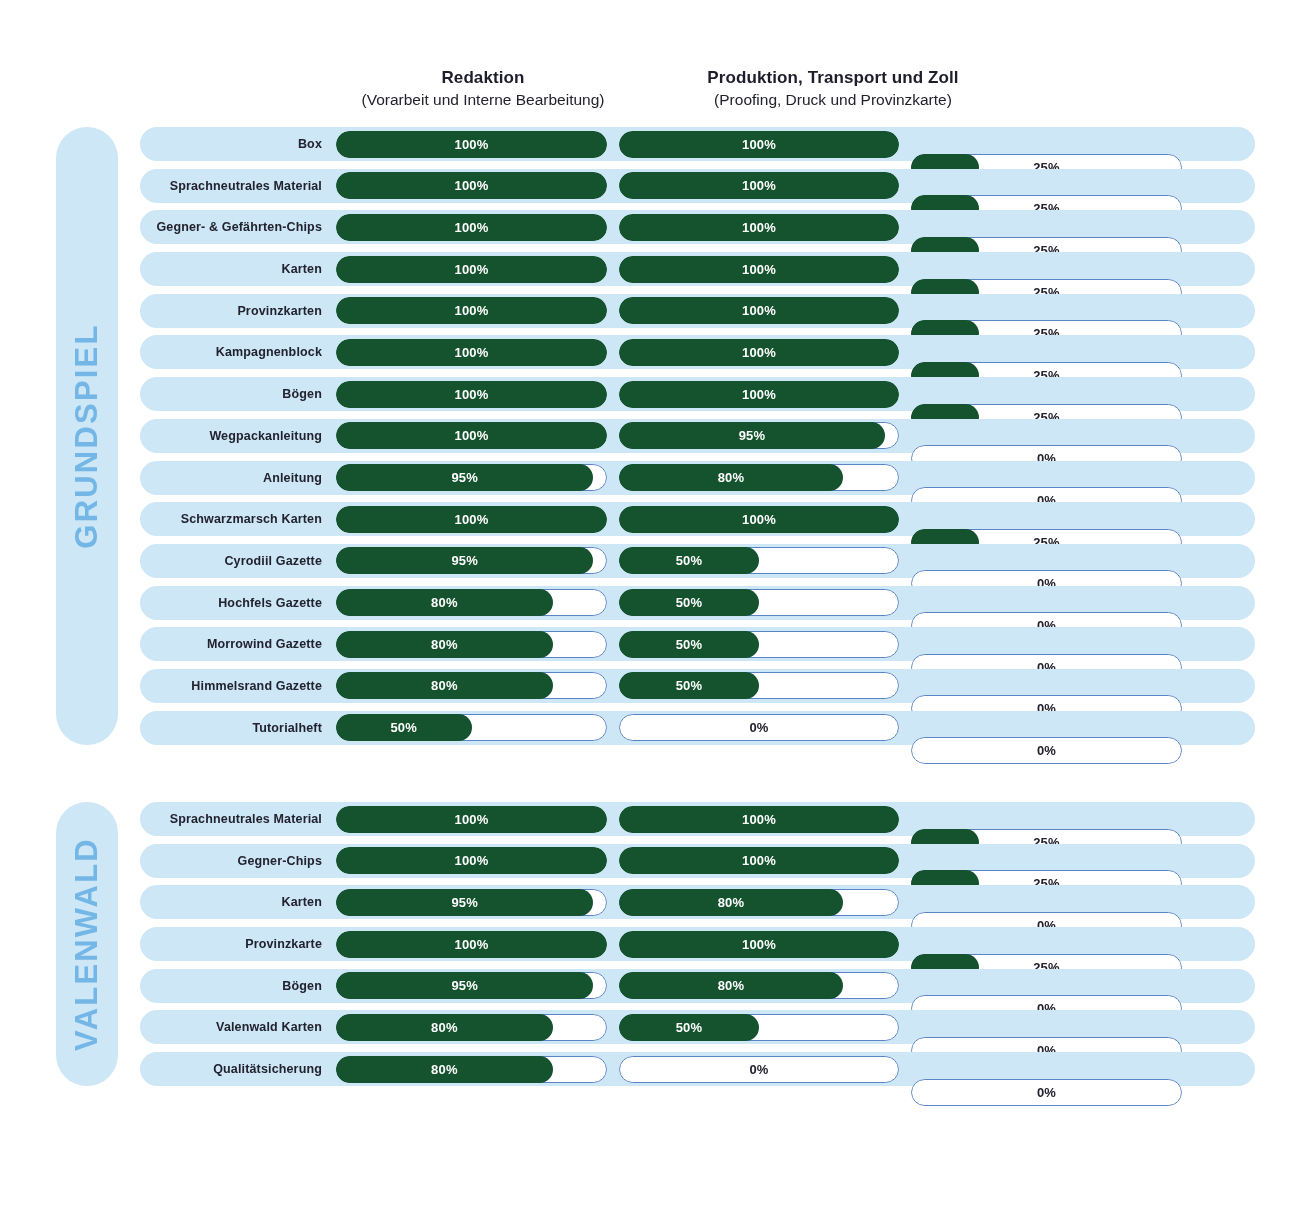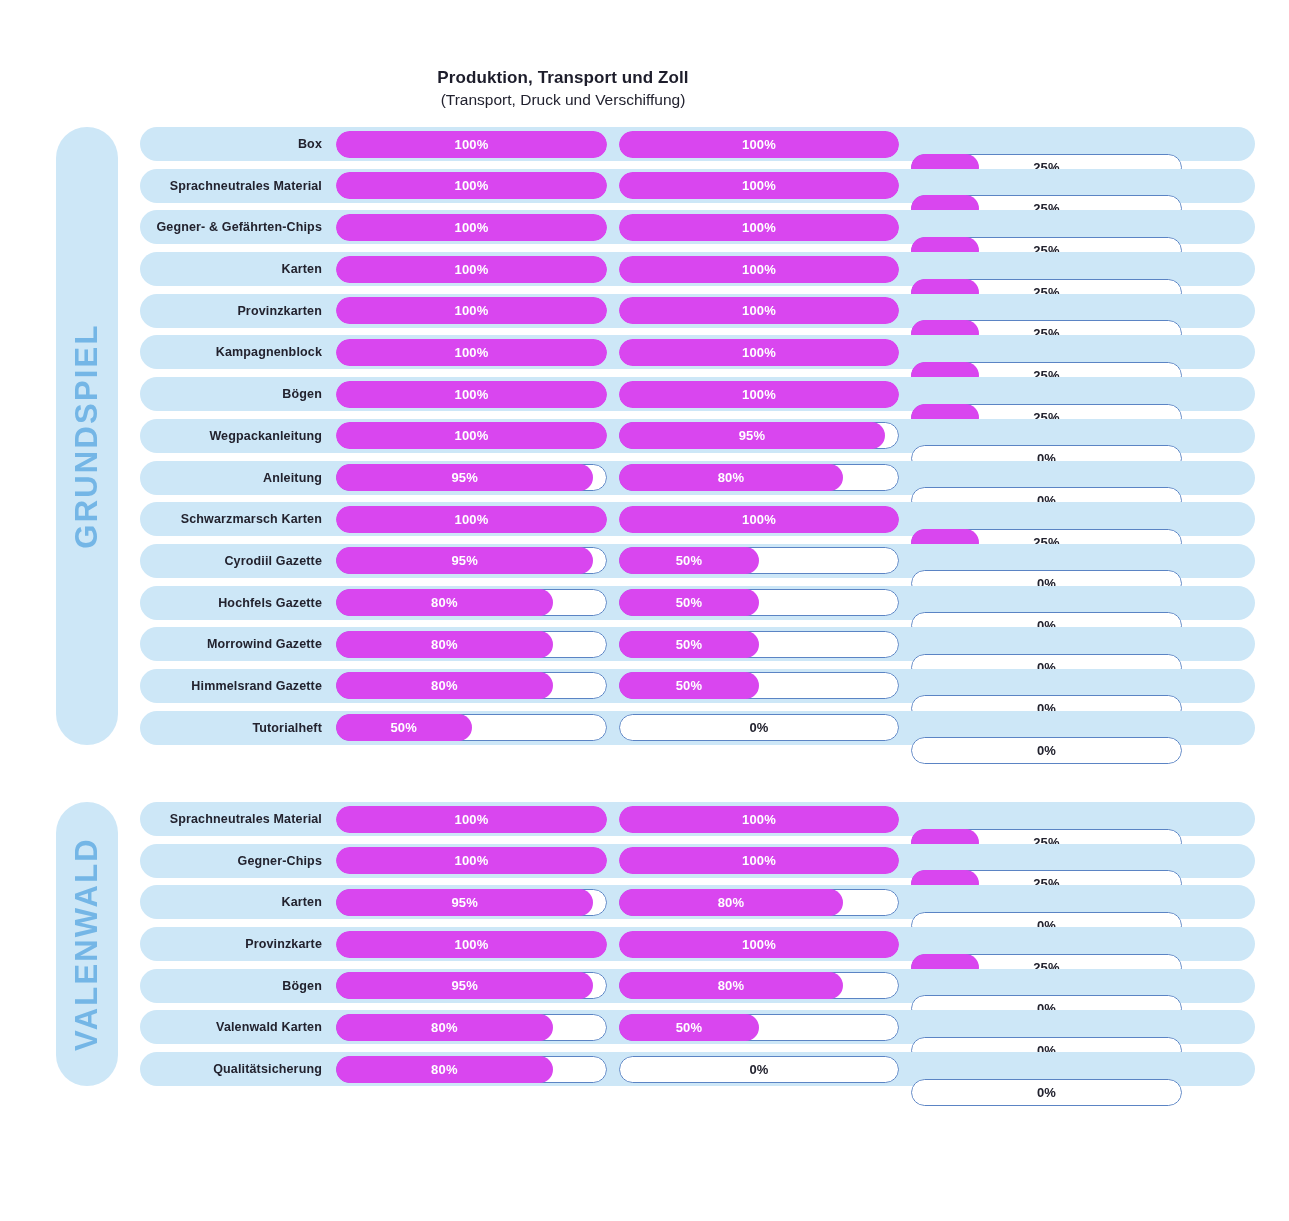--- a/index.html
+++ b/index.html
@@ -114,21 +114,21 @@
     inset: 0;
     background: #ffffff;
     border: 1.4px solid #5b84c4;
     border-radius: 14px;
   }
   .bar.full .track { border-color: transparent; background: transparent; }
 
   .bar .fill {
     position: absolute;
     left: 0; top: 0; bottom: 0;
-    background: #d946ef;
+    background: #14532d;
     border-radius: 14px;
     display: flex;
     align-items: center;
     justify-content: center;
   }
   .bar .fill .pct {
     font-size: 13px;
     font-weight: bold;
     color: #ffffff;
     letter-spacing: .2px;
@@ -144,25 +144,29 @@
     color: #22222e;
     letter-spacing: .2px;
   }
 </style>
 </head>
 <body>
 
 <div id="board">
 
   <div class="headers">
+    <div class="head-col c0">
+      <div class="head-title">Redaktion</div>
+      <div class="head-sub">(Vorarbeit und Interne Bearbeitung)</div>
+    </div>
     <div class="head-col c1"></div>
     <div class="head-col c3"></div>
     <div class="head-col c4">
       <div class="head-title">Produktion, Transport und Zoll</div>
-      <div class="head-sub">(Transport, Druck und Verschiffung)</div>
+      <div class="head-sub">(Proofing, Druck und Provinzkarte)</div>
     </div>
   </div>
 
   <div id="sections">
       <div class="section" style="top: 127px;">
         <div class="side-pill" style="height: 617.8px;">
           <div class="side-text">GRUNDSPIEL</div>
         </div>
         <div class="rows">
           <div class="row">

